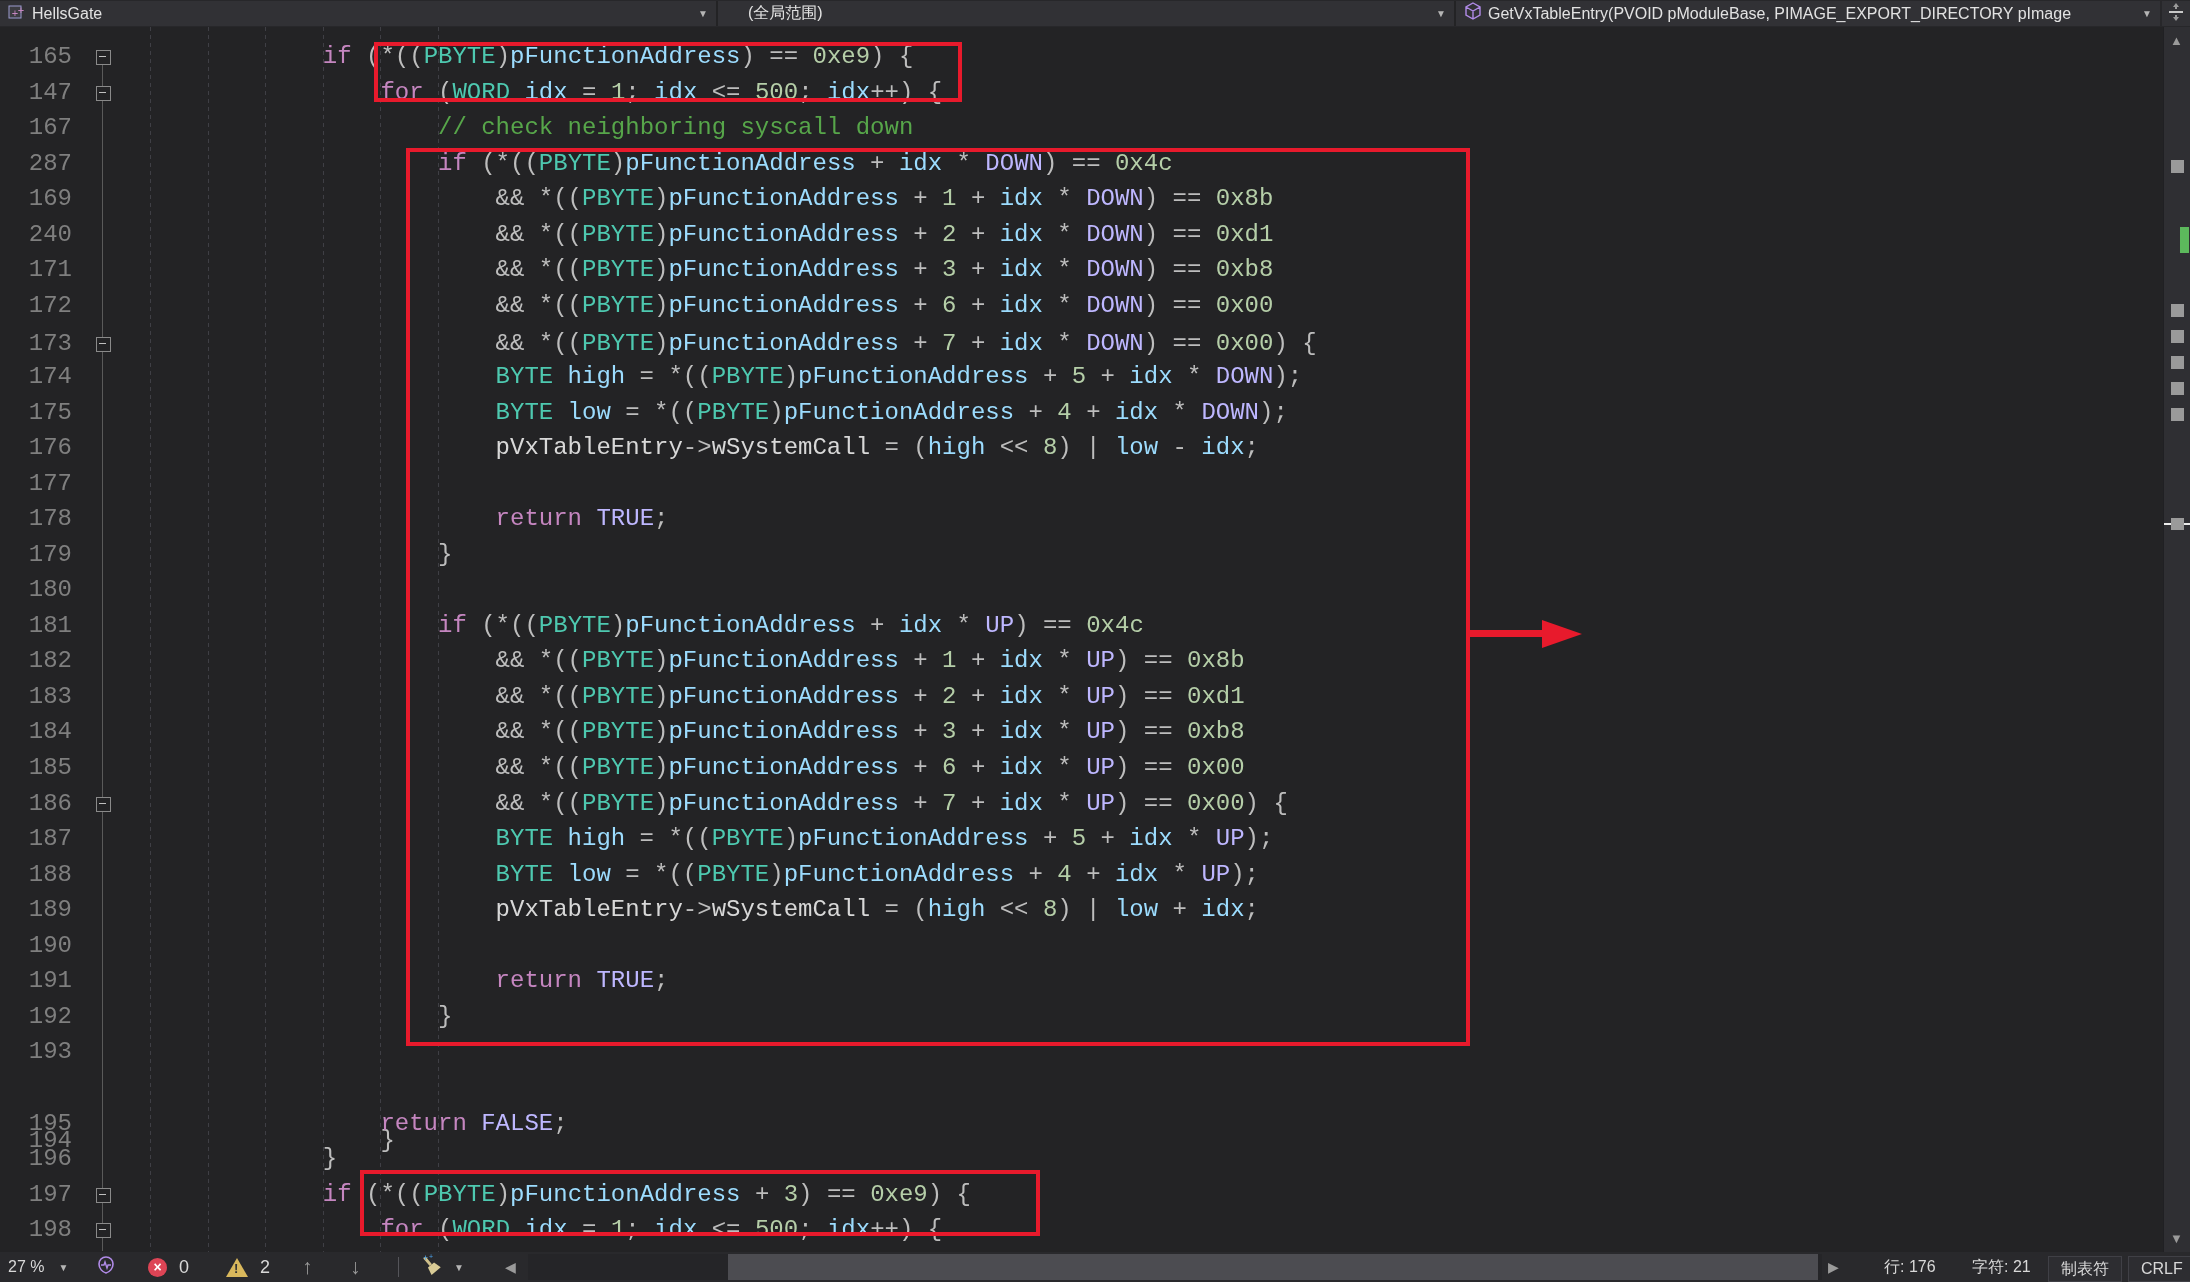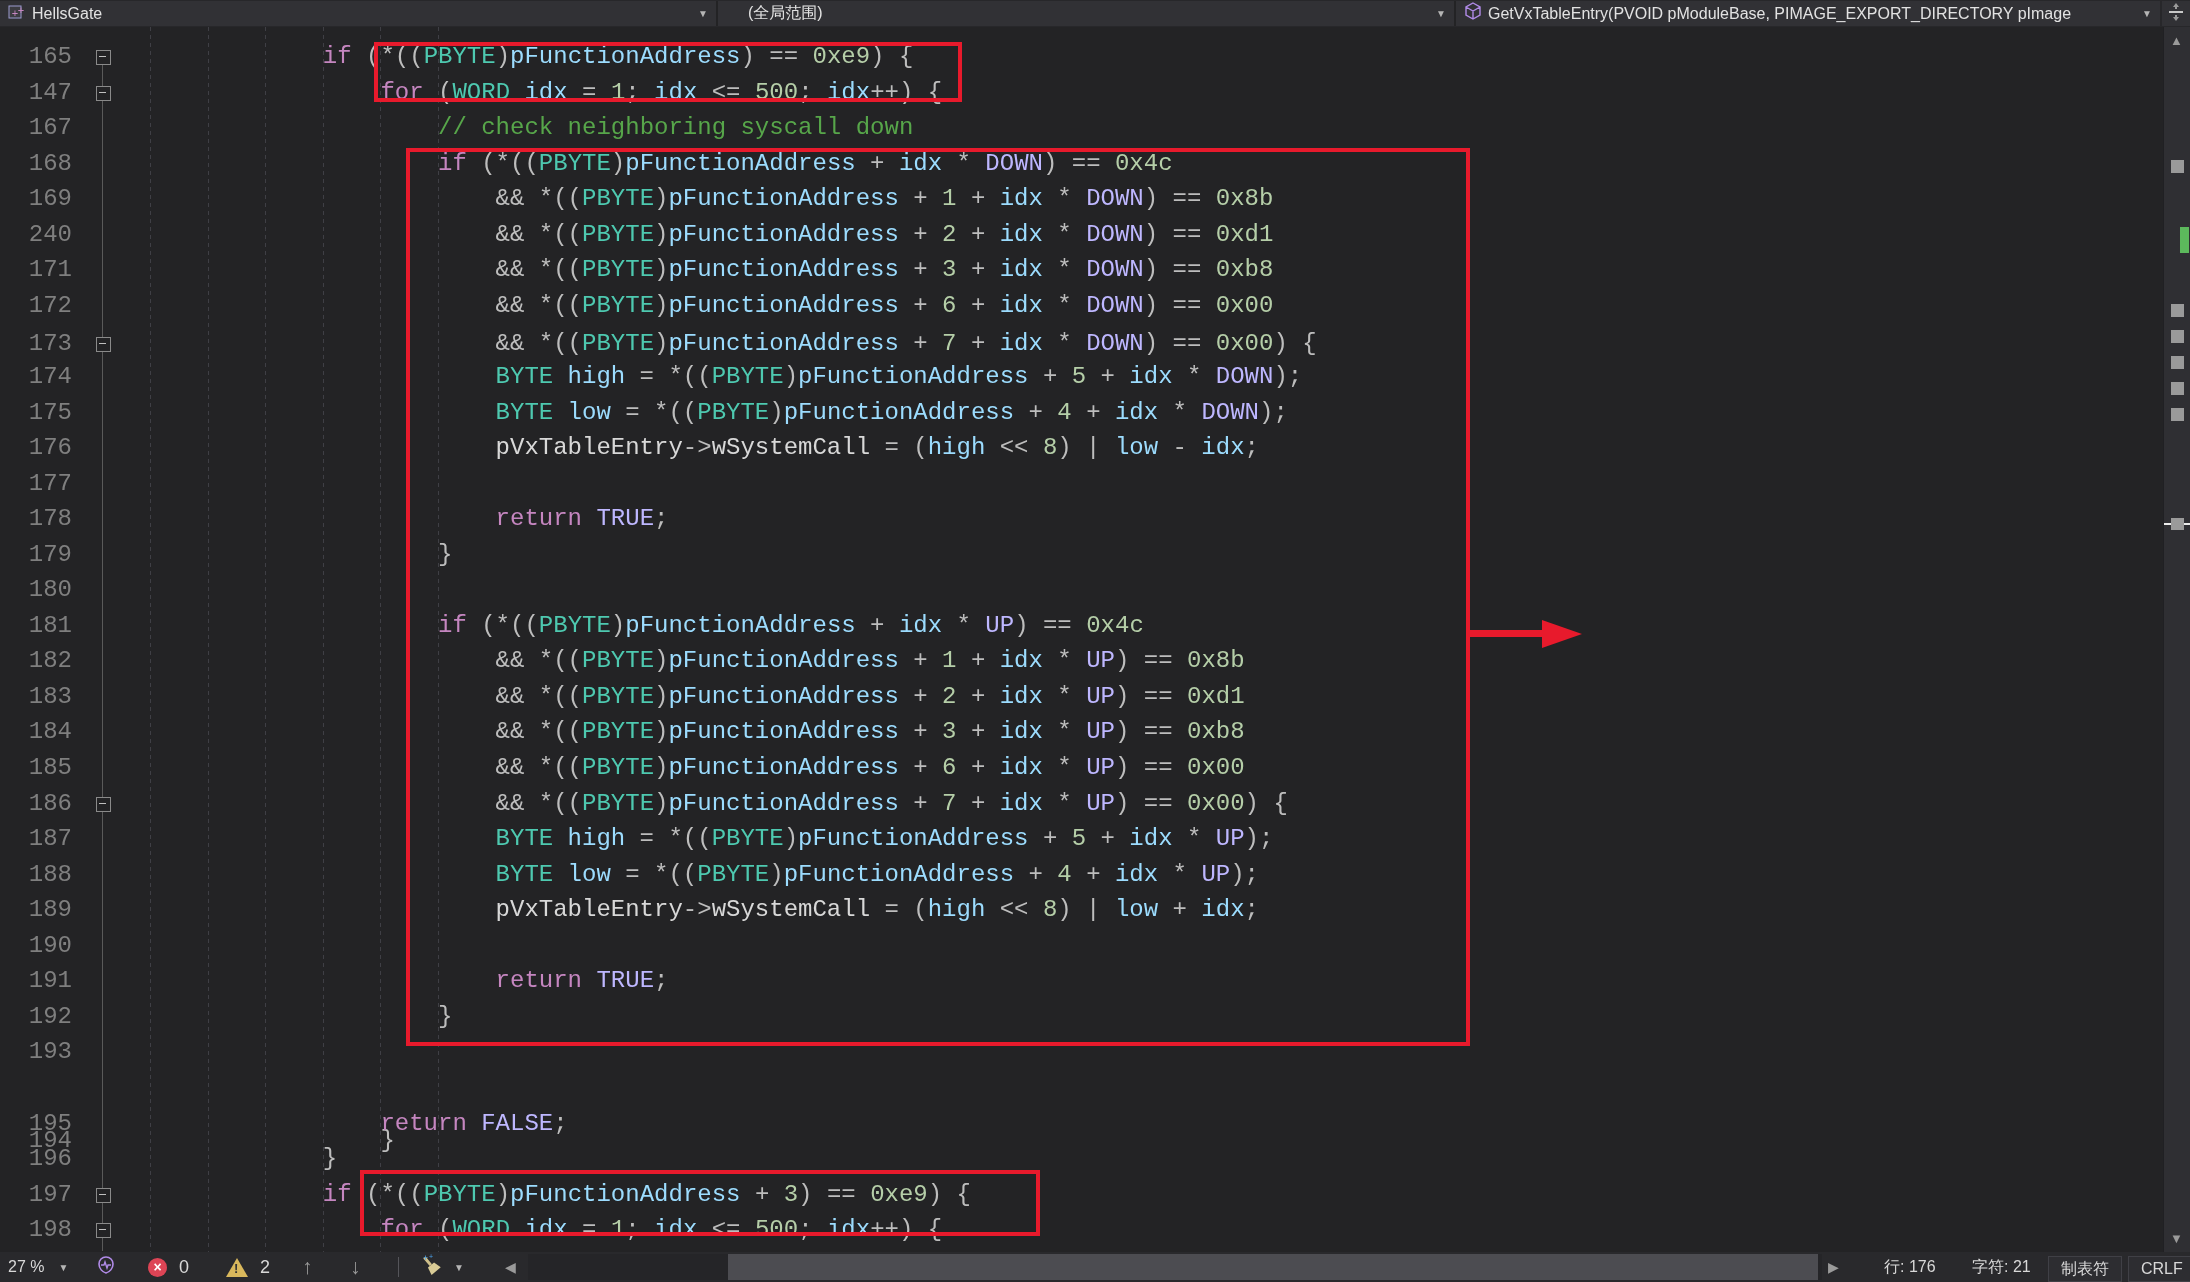--- a/index.html
+++ b/index.html
@@ -122,21 +122,21 @@
         <div class="row" style="top: 47.55px;">
           <div class="ln">147</div>
           <div class="fold"></div>
           <pre class="code" style="left: 380.4px;"><span style="color: rgb(197, 134, 192);">for</span><span style="color: rgb(189, 189, 189);"> (</span><span style="color: rgb(78, 201, 176);">WORD</span><span style="color: rgb(189, 189, 189);"> </span><span style="color: rgb(156, 220, 254);">idx</span><span style="color: rgb(189, 189, 189);"> = </span><span style="color: rgb(181, 206, 168);">1</span><span style="color: rgb(189, 189, 189);">; </span><span style="color: rgb(156, 220, 254);">idx</span><span style="color: rgb(189, 189, 189);"> &lt;= </span><span style="color: rgb(181, 206, 168);">500</span><span style="color: rgb(189, 189, 189);">; </span><span style="color: rgb(156, 220, 254);">idx</span><span style="color: rgb(189, 189, 189);">++) {</span></pre>
         </div>
         <div class="row" style="top: 83.1px;">
           <div class="ln">167</div>
           <pre class="code" style="left: 438px;"><span style="color: rgb(87, 166, 74);">// check neighboring syscall down</span></pre>
         </div>
         <div class="row" style="top: 118.65px;">
-          <div class="ln">168</div>
+          <div class="ln">287</div>
           <pre class="code" style="left: 438px;"><span style="color: rgb(197, 134, 192);">if</span><span style="color: rgb(189, 189, 189);"> (*((</span><span style="color: rgb(78, 201, 176);">PBYTE</span><span style="color: rgb(189, 189, 189);">)</span><span style="color: rgb(156, 220, 254);">pFunctionAddress</span><span style="color: rgb(189, 189, 189);"> + </span><span style="color: rgb(156, 220, 254);">idx</span><span style="color: rgb(189, 189, 189);"> * </span><span style="color: rgb(190, 183, 255);">DOWN</span><span style="color: rgb(189, 189, 189);">) == </span><span style="color: rgb(181, 206, 168);">0x4c</span></pre>
         </div>
         <div class="row" style="top: 154.2px;">
           <div class="ln">169</div>
           <pre class="code" style="left: 495.6px;"><span style="color: rgb(189, 189, 189);">&amp;&amp; *((</span><span style="color: rgb(78, 201, 176);">PBYTE</span><span style="color: rgb(189, 189, 189);">)</span><span style="color: rgb(156, 220, 254);">pFunctionAddress</span><span style="color: rgb(189, 189, 189);"> + </span><span style="color: rgb(181, 206, 168);">1</span><span style="color: rgb(189, 189, 189);"> + </span><span style="color: rgb(156, 220, 254);">idx</span><span style="color: rgb(189, 189, 189);"> * </span><span style="color: rgb(190, 183, 255);">DOWN</span><span style="color: rgb(189, 189, 189);">) == </span><span style="color: rgb(181, 206, 168);">0x8b</span></pre>
         </div>
         <div class="row" style="top: 189.75px;">
           <div class="ln">240</div>
           <pre class="code" style="left: 495.6px;"><span style="color: rgb(189, 189, 189);">&amp;&amp; *((</span><span style="color: rgb(78, 201, 176);">PBYTE</span><span style="color: rgb(189, 189, 189);">)</span><span style="color: rgb(156, 220, 254);">pFunctionAddress</span><span style="color: rgb(189, 189, 189);"> + </span><span style="color: rgb(181, 206, 168);">2</span><span style="color: rgb(189, 189, 189);"> + </span><span style="color: rgb(156, 220, 254);">idx</span><span style="color: rgb(189, 189, 189);"> * </span><span style="color: rgb(190, 183, 255);">DOWN</span><span style="color: rgb(189, 189, 189);">) == </span><span style="color: rgb(181, 206, 168);">0xd1</span></pre>
         </div>

